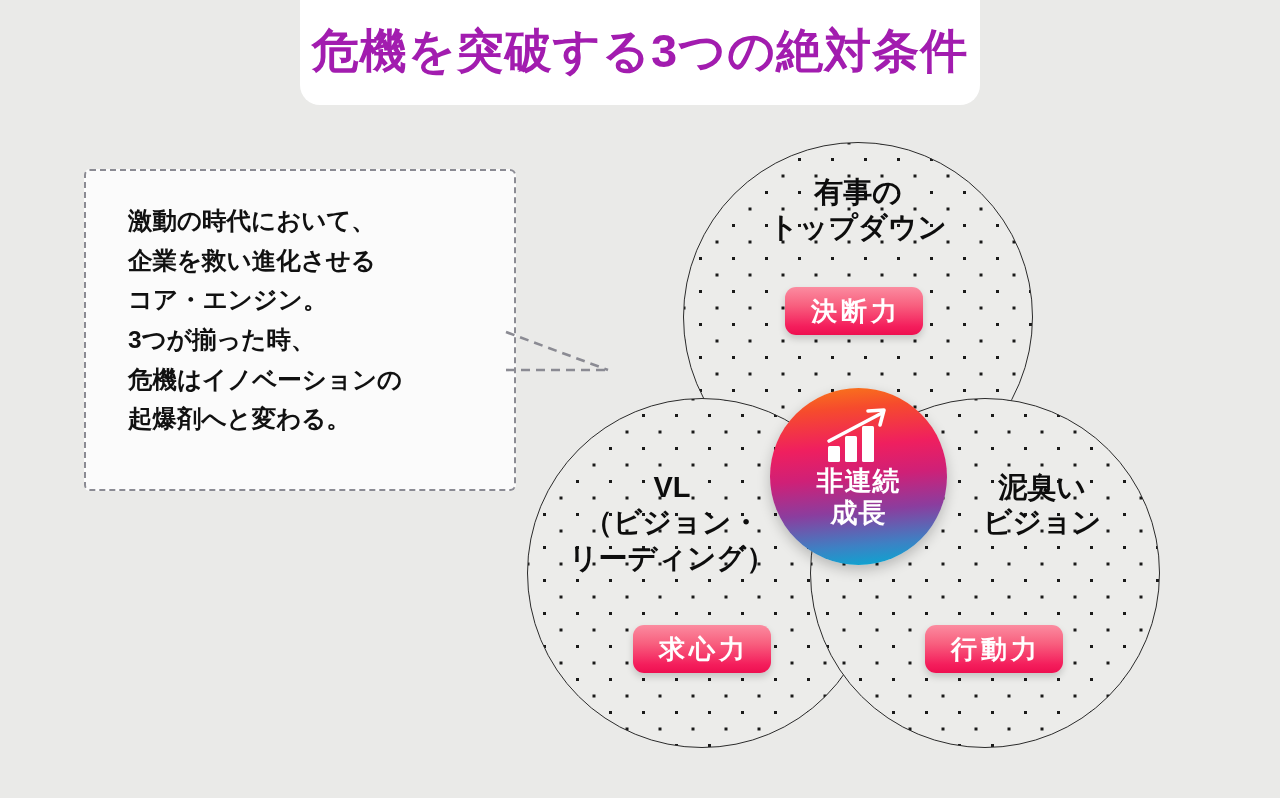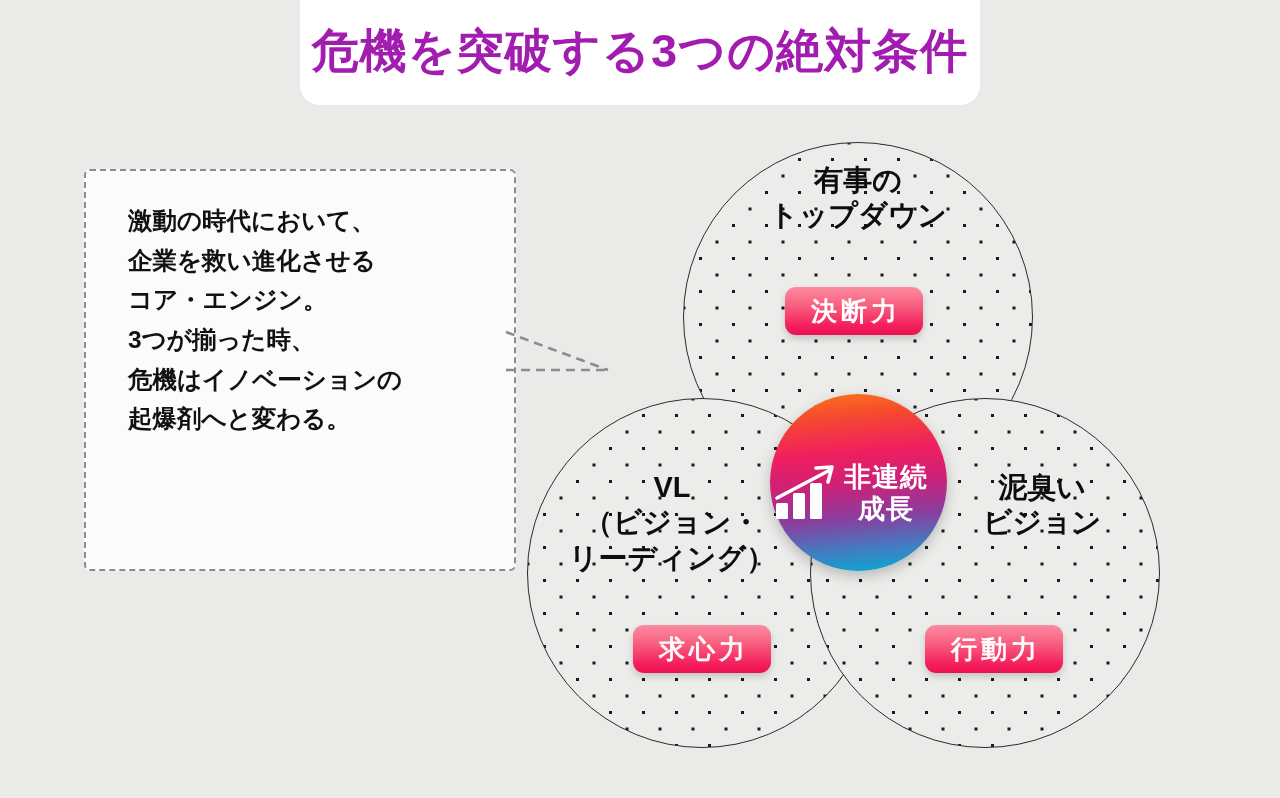--- a/index.html
+++ b/index.html
@@ -37,21 +37,21 @@
     letter-spacing: 1px;
     white-space: nowrap;
   }
 
   
   .callout {
     position: absolute;
     left: 84px;
     top: 169px;
     width: 432px;
-    height: 402px;
+    height: 322px;
     background: #fbfbfb;
     border: 2px dashed #8b8b93;
     border-radius: 6px;
     padding: 30px 0 0 42px;
   }
   .callout-line {
     font-size: 24.5px;
     font-weight: 700;
     color: #111111;
     line-height: 1.62;
@@ -96,21 +96,21 @@
   .circle-label {
     position: absolute;
     text-align: center;
     font-size: 29px;
     font-weight: 700;
     color: #0d0d0d;
     line-height: 1.22;
     white-space: nowrap;
     z-index: 4;
   }
-  .label-top   { left: 178px; top:  33px; width: 350px; }
+  .label-top   { left: 178px; top:  45px; width: 350px; }
   .label-left  { left:   2px; top: 340px; width: 330px; }
   .label-right { left: 372px; top: 340px; width: 330px; }
 
   
   .badge {
     position: absolute;
     height: 48px;
     padding: 9px 22px;
     display: flex;
     align-items: center;
@@ -129,35 +129,35 @@
     white-space: nowrap;
   }
   .badge-top   { left: 280px; top: 157px; }
   .badge-left  { left: 128px; top: 495px; }
   .badge-right { left: 420px; top: 495px; }
 
   
   .center-circle {
     position: absolute;
     left: 265px;
-    top: 264px;
+    top: 258px;
     width: 177px;
     height: 177px;
     border-radius: 50%;
     background: linear-gradient(175deg,
                 #f97b18 0%,
                 #f64b2d 14%,
                 #ef1f5f 34%,
                 #cf2077 50%,
                 #8b3d9e 68%,
                 #3d81c4 86%,
                 #00aed4 100%);
     box-shadow: 0 5px 13px rgba(0,0,0,0.22);
     display: flex;
-    flex-direction: row;
+    flex-direction: column;
     align-items: center;
     justify-content: flex-start;
     padding-top: 20px;
     z-index: 6;
   }
   .center-icon { width: 74px; height: 56px; display: block; }
   .center-text {
     margin-top: 2px;
     text-align: center;
     color: #ffffff;

